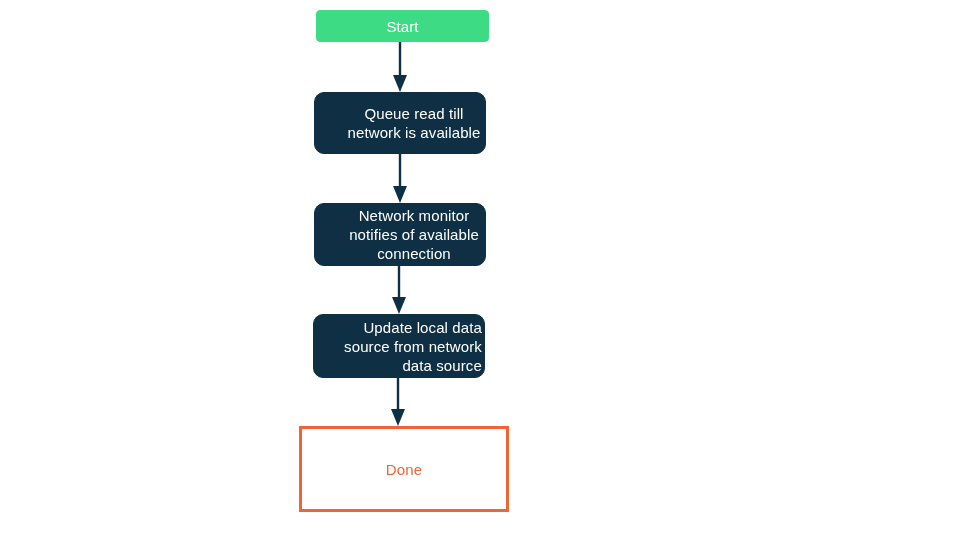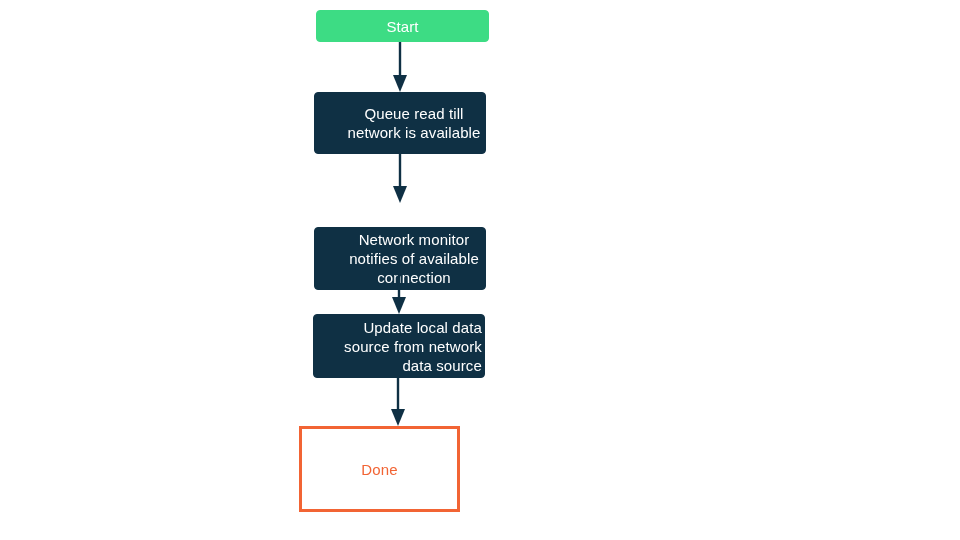--- a/index.html
+++ b/index.html
@@ -40,21 +40,21 @@
     background: #3ddc84;
     color: #ffffff;
     border-radius: 4px;
     border: 1px solid #3ddc84;
   }
 
   
   .node--process {
     background: #0f3044;
     color: #ffffff;
-    border-radius: 4px;
+    border-radius: 10px;
     border: 1px solid #0f3044;
     padding-left: 28px;
   }
 
   
   .node--done {
     background: #ffffff;
     color: #f26434;
     border: 3px solid #f26434;
     border-radius: 0;
@@ -91,21 +91,21 @@
   <div class="node node--process" style="left:314px; top:92px; width:172px; height:62px;">
     <span>Queue read till
 network is available</span>
   </div>
 
   <svg class="edge" style="left:388px; top:154px;" width="24" height="49" viewBox="0 0 24 49">
     <line class="edge-line" x1="12" y1="0" x2="12" y2="35"></line>
     <polygon class="edge-head" points="12,49 5,32 19,32"></polygon>
   </svg>
 
-  <div class="node node--process" style="left:314px; top:203px; width:172px; height:63px;margin-top:24px;">
+  <div class="node node--process" style="left:314px; top:203px; width:172px; height:63px;">
     <span>Network monitor
 notifies of available
 connection</span>
   </div>
 
   <svg class="edge" style="left:387px; top:266px;" width="24" height="48" viewBox="0 0 24 48">
     <line class="edge-line" x1="12" y1="0" x2="12" y2="34"></line>
     <polygon class="edge-head" points="12,48 5,31 19,31"></polygon>
   </svg>
 
@@ -113,17 +113,17 @@
     <span>Update local data
 source from network
 data source</span>
   </div>
 
   <svg class="edge" style="left:386px; top:378px;" width="24" height="48" viewBox="0 0 24 48">
     <line class="edge-line" x1="12" y1="0" x2="12" y2="34"></line>
     <polygon class="edge-head" points="12,48 5,31 19,31"></polygon>
   </svg>
 
-  <div class="node node--done" style="left:299px; top:426px; width:161px; height:86px;">
+  <div class="node node--done" style="left:299px; top:426px; width:210px; height:86px;">
     <span>Done</span>
   </div>
 
 </div>
 
 </body></html>

